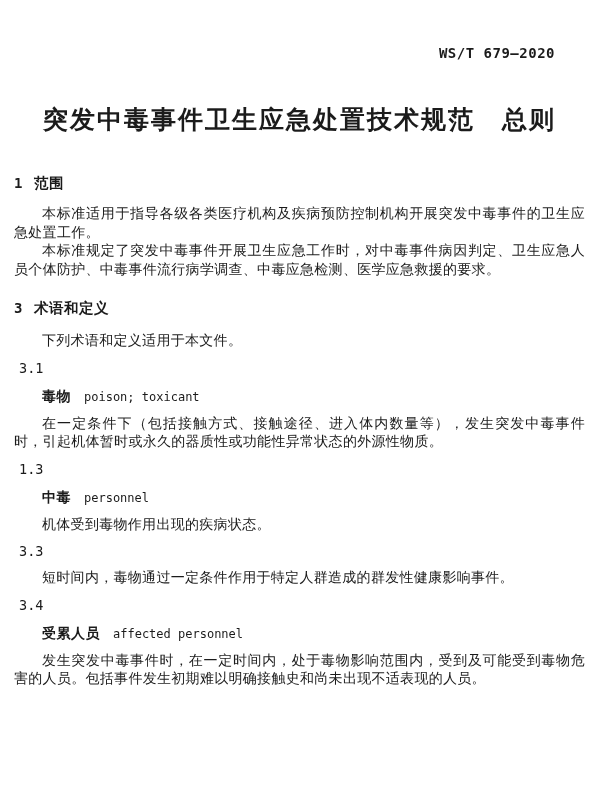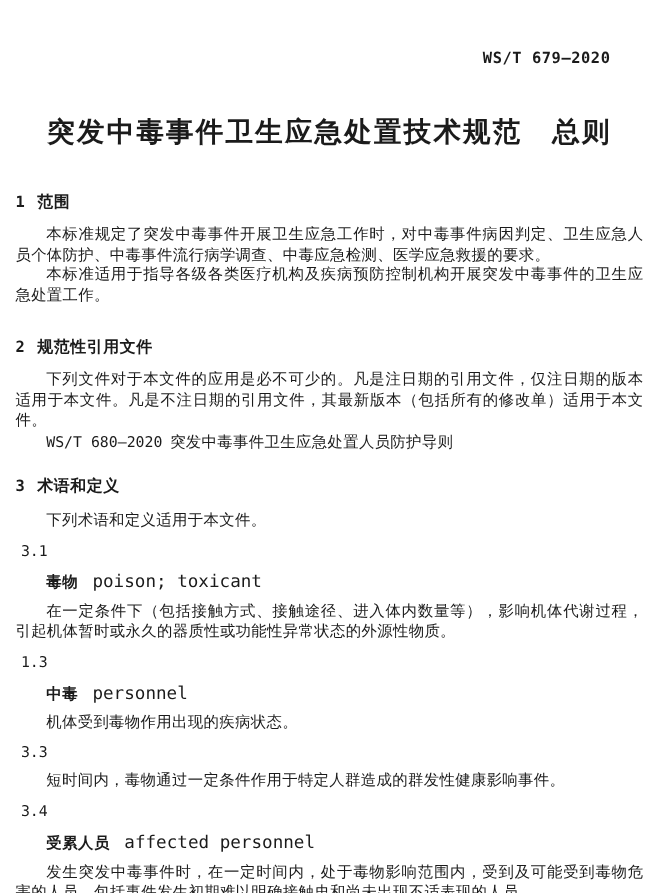--- a/index.html
+++ b/index.html
@@ -79,67 +79,56 @@
   }
   .term-zh {
     font-family: "Liberation Sans", "DejaVu Sans", sans-serif;
     font-weight: bold;
     font-size: 14px;
     letter-spacing: 0.5px;
   }
   .term-en {
     margin-left: 13px;
     font-family: "DejaVu Sans Mono", monospace;
-    font-size: 16px;
+    font-size: 12px;
   }
   .term-def { margin-top: 9px; }
 </style>
 </head>
 <body>
 
 <div class="page">
 
   <div class="doc-number">WS/T 679—2020</div>
 
   <h1 class="doc-title">突发中毒事件卫生应急处置技术规范　总则</h1>
 
   <section class="sec1">
     <h2 class="sec-heading">
       <span class="sec-num">1</span><span>范围</span>
     </h2>
     <div class="sec-body">
+      <p class="para">本标准适用于指导各级各类医疗机构及疾病预防控制机构开展突发中毒事件的卫生应急处置工作。</p>
       <p class="para">本标准规定了突发中毒事件开展卫生应急工作时，对中毒事件病因判定、卫生应急人员个体防护、中毒事件流行病学调查、中毒应急检测、医学应急救援的要求。</p>
-      <p class="para">本标准适用于指导各级各类医疗机构及疾病预防控制机构开展突发中毒事件的卫生应急处置工作。</p>
     </div>
   </section>
 
-  <section class="sec2">
-    <h2 class="sec-heading">
-      <span class="sec-num">2</span><span>规范性引用文件</span>
-    </h2>
-    <div class="sec-body">
-      <p class="para">下列文件对于本文件的应用是必不可少的。凡是注日期的引用文件，仅注日期的版本适用于本文件。凡是不注日期的引用文件，其最新版本（包括所有的修改单）适用于本文件。</p>
-      <p class="para ref-line">
-        <span class="ref-code">WS/T 680—2020</span><span class="ref-title">突发中毒事件卫生应急处置人员防护导则</span>
-      </p>
-    </div>
-  </section>
 
   <section class="sec3">
     <h2 class="sec-heading">
       <span class="sec-num">3</span><span>术语和定义</span>
     </h2>
     <p class="para intro-para">下列术语和定义适用于本文件。</p>
 
     <div>
       <p class="term-number">3.1</p>
       <p class="term-line">
         <span class="term-zh">毒物</span><span class="term-en">poison; toxicant</span>
       </p>
-      <p class="para term-def">在一定条件下（包括接触方式、接触途径、进入体内数量等），影响机体代谢过程，引起机体暂时或永久的器质性或功能性异常状态的外源性物质。</p>
+      <p class="para term-def">在一定条件下（包括接触方式、接触途径、进入体内数量等），发生突发中毒事件时，引起机体暂时或永久的器质性或功能性异常状态的外源性物质。</p>
     </div>
 
     <div>
       <p class="term-number">1.3</p>
       <p class="term-line">
         <span class="term-zh">中毒</span><span class="term-en">personnel</span>
       </p>
       <p class="para term-def">机体受到毒物作用出现的疾病状态。</p>
     </div>
 

